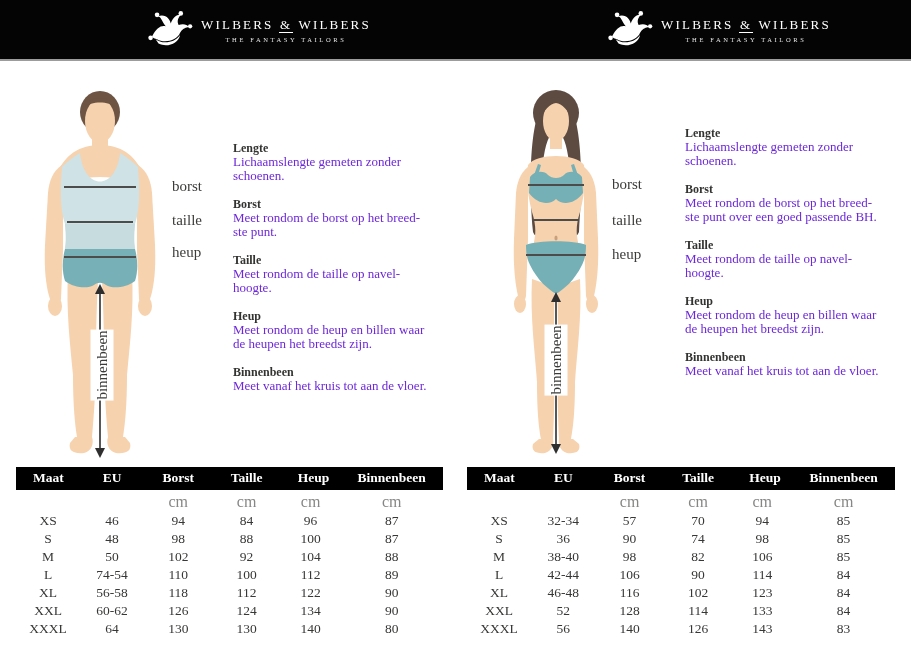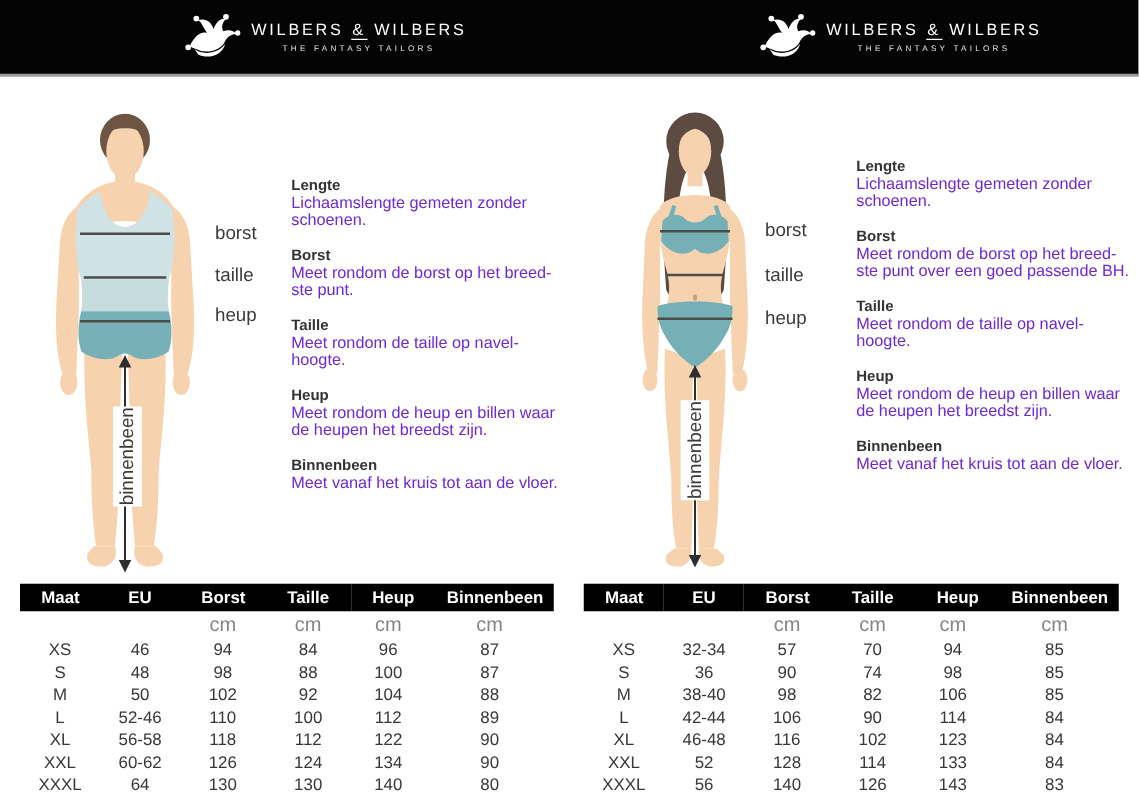--- a/index.html
+++ b/index.html
@@ -1,17 +1,17 @@
 <!DOCTYPE html>
 <html><head>
 <meta charset="utf-8">
 <style>
   html,body{margin:0;padding:0;background:#fff;}
   .page{position:relative;width:911px;height:645px;background:#ffffff;overflow:hidden;
-        font-family:Liberation Sans, sans-serif;}
+        font-family:Liberation Serif, serif;}
 
   
   .header{position:absolute;top:0;left:0;width:911px;height:59px;background:#040404;
           border-bottom:2px solid #9c9c9c;}
   .logo{position:absolute;display:flex;align-items:center;gap:8px;}
   .logo-l{left:147px;top:10px;}
   .logo-r{left:607px;top:10px;}
   .logo-icon svg{display:block;}
   .logo-name{color:#ffffff;font-size:13px;letter-spacing:2.2px;white-space:nowrap;line-height:16px;}
   .logo-name .amp{border-bottom:1px solid #ffffff;padding:0 1px;}
@@ -293,21 +293,21 @@
           <tr>
             <td>M</td>
             <td>50</td>
             <td>102</td>
             <td>92</td>
             <td>104</td>
             <td>88</td>
           </tr>
           <tr>
             <td>L</td>
-            <td>52-46</td>
+            <td>74-54</td>
             <td>110</td>
             <td>100</td>
             <td>112</td>
             <td>89</td>
           </tr>
           <tr>
             <td>XL</td>
             <td>56-58</td>
             <td>118</td>
             <td>112</td>

